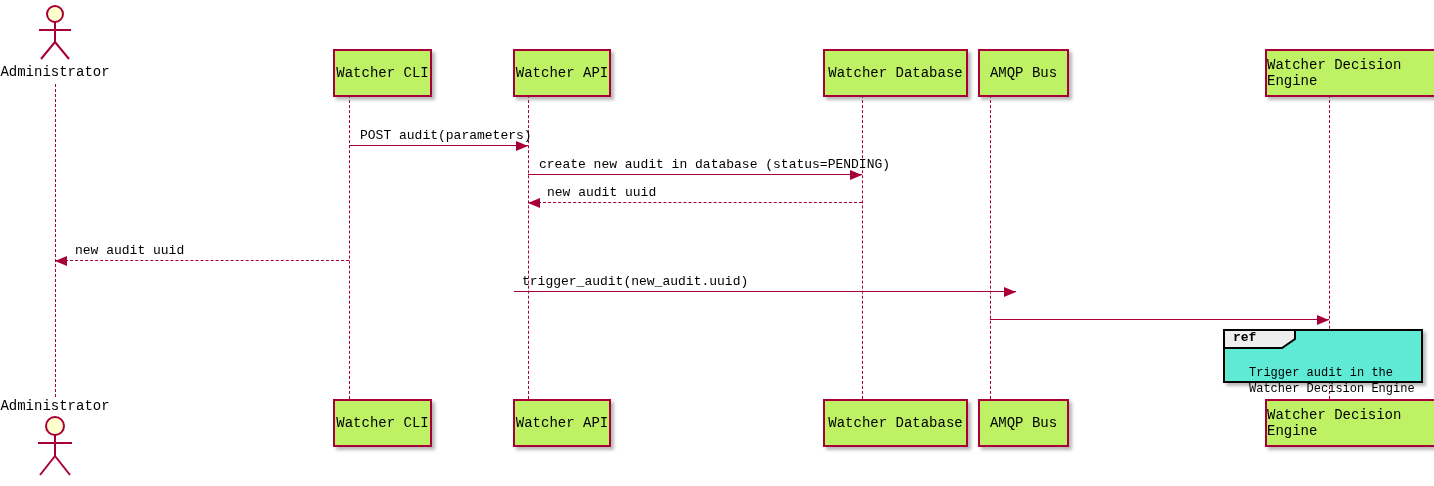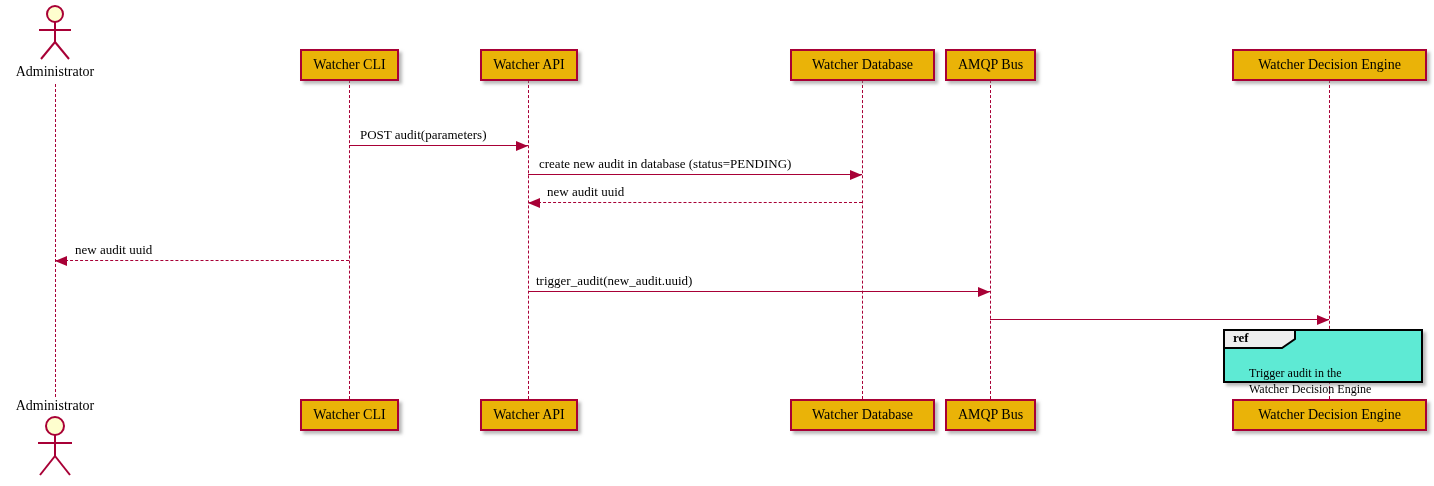--- a/index.html
+++ b/index.html
@@ -1,26 +1,26 @@
 <!DOCTYPE html>
 <html><head>
 <meta charset="utf-8">
 <style>
   html,body{margin:0;padding:0;background:#ffffff;}
   #canvas{
     position:relative;width:1434px;height:486px;background:#ffffff;
-    font-family:Liberation Serif, serif;color:#000;overflow:hidden;
+    font-family:Liberation Mono, monospace;color:#000;overflow:hidden;
   }
   
   .lifeline{position:absolute;width:0;border-left:1px dashed #A80036;}
   
   .pbox{
-    position:absolute;height:32px;background:#eab308;border:2px solid #A80036;
+    position:absolute;height:48px;background:#bef264;border:2px solid #A80036;
     box-sizing:border-box;display:flex;align-items:center;justify-content:center;
-    font-size:14px;box-shadow:3px 3px 3px rgba(130,130,130,0.55);
+    font-size:14px;box-shadow:3px 3px 3px rgba(130,130,130,0.55);margin-left:33px;
   }
   
   .actor-label{position:absolute;font-size:14px;text-align:center;white-space:nowrap;}
   .actor-fig{position:absolute;}
   
   .msg{position:absolute;height:20px;}
   .msg-line{position:absolute;left:0;right:0;bottom:0;height:0;border-top:1px solid #A80036;}
   .msg-line.dashed{border-top-style:dashed;}
   .msg-label{position:absolute;bottom:3px;font-size:13px;white-space:nowrap;}
   .arrow{position:absolute;width:0;height:0;border-top:5px solid transparent;border-bottom:5px solid transparent;bottom:-5px;}
@@ -93,21 +93,21 @@
     <span class="arrow left"></span>
   </div>
 
 
   <div class="msg" style="left:55px;top:241px;width:294px;">
     <span class="msg-label" style="left:20px;">new audit uuid</span>
     <div class="msg-line dashed"></div>
     <span class="arrow left"></span>
   </div>
 
-  <div class="msg" style="left:528px;top:272px;width:462px;">
+  <div class="msg" style="left:514px;top:272px;width:462px;padding-left:40px;">
     <span class="msg-label" style="left:8px;">trigger_audit(new_audit.uuid)</span>
     <div class="msg-line"></div>
     <span class="arrow right"></span>
   </div>
 
   <div class="msg" style="left:990px;top:300px;width:339px;">
     <div class="msg-line"></div>
     <span class="arrow right"></span>
   </div>
 

